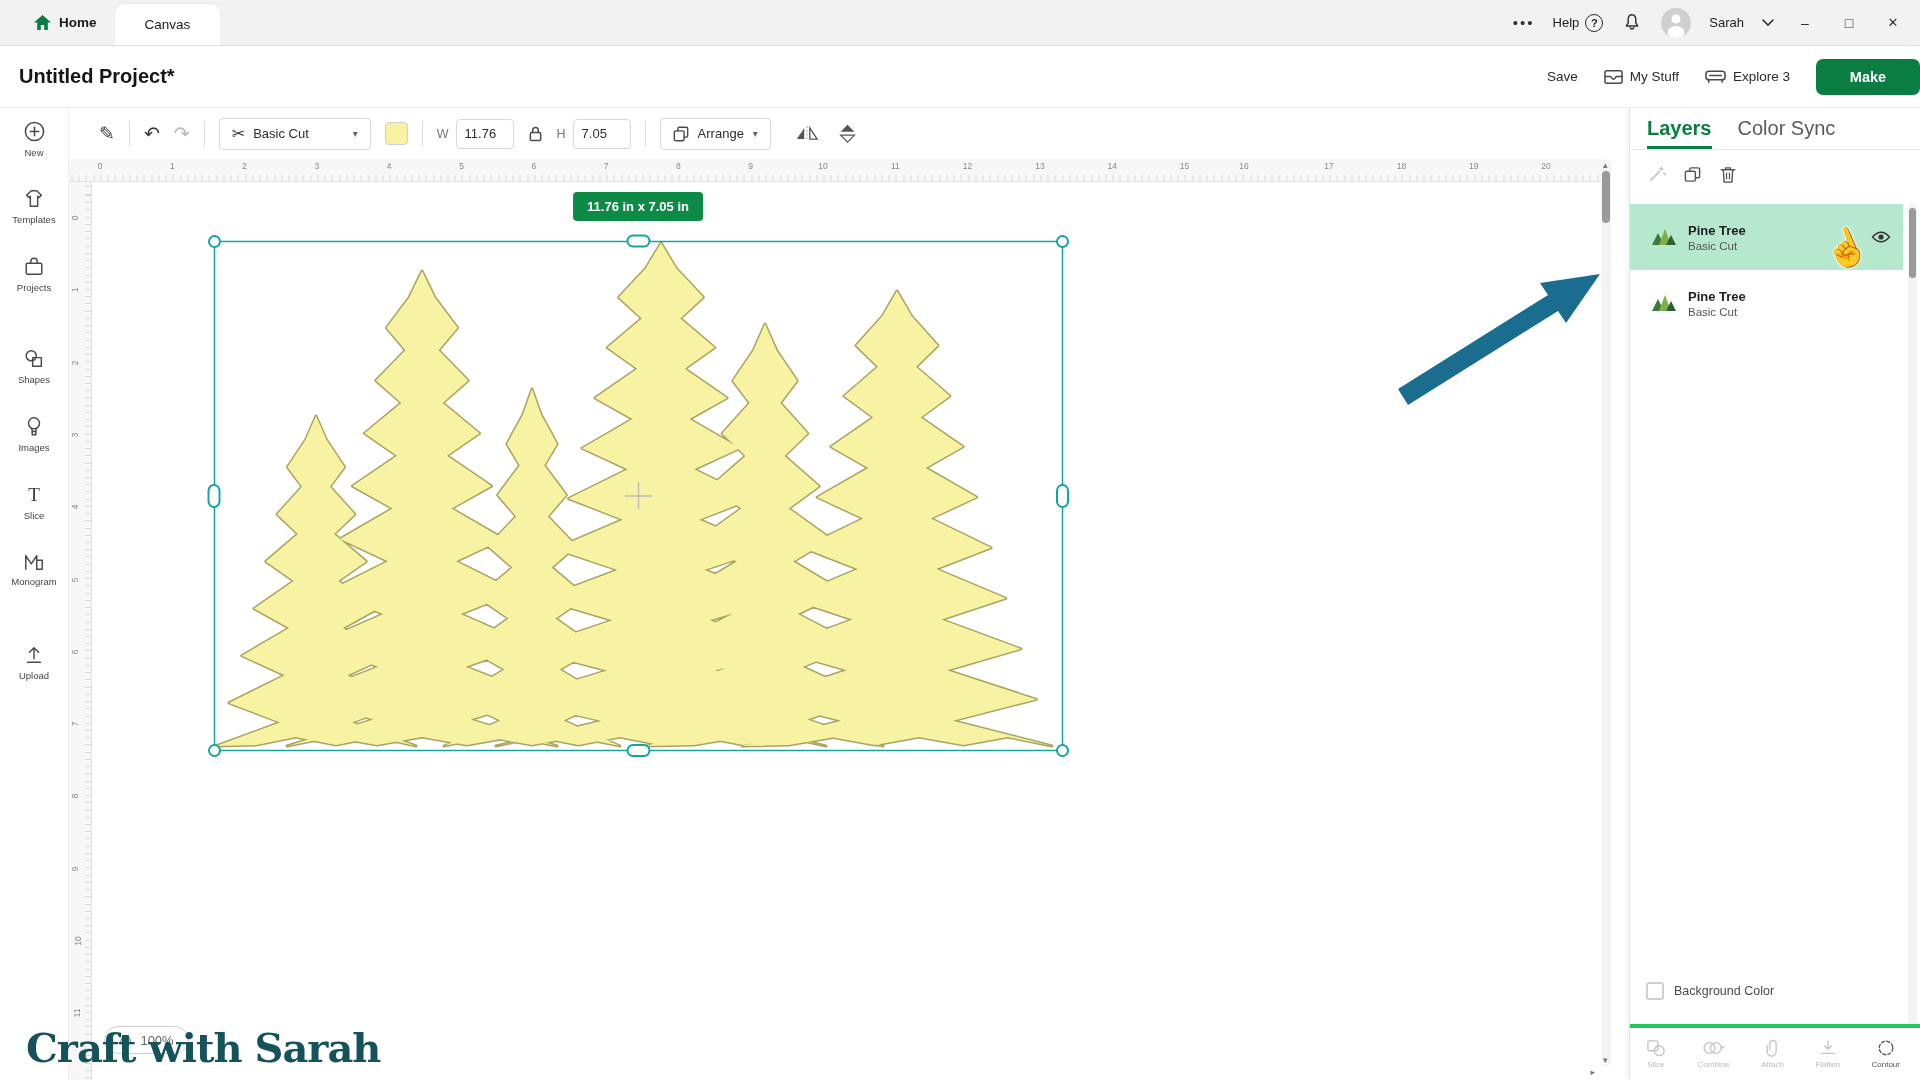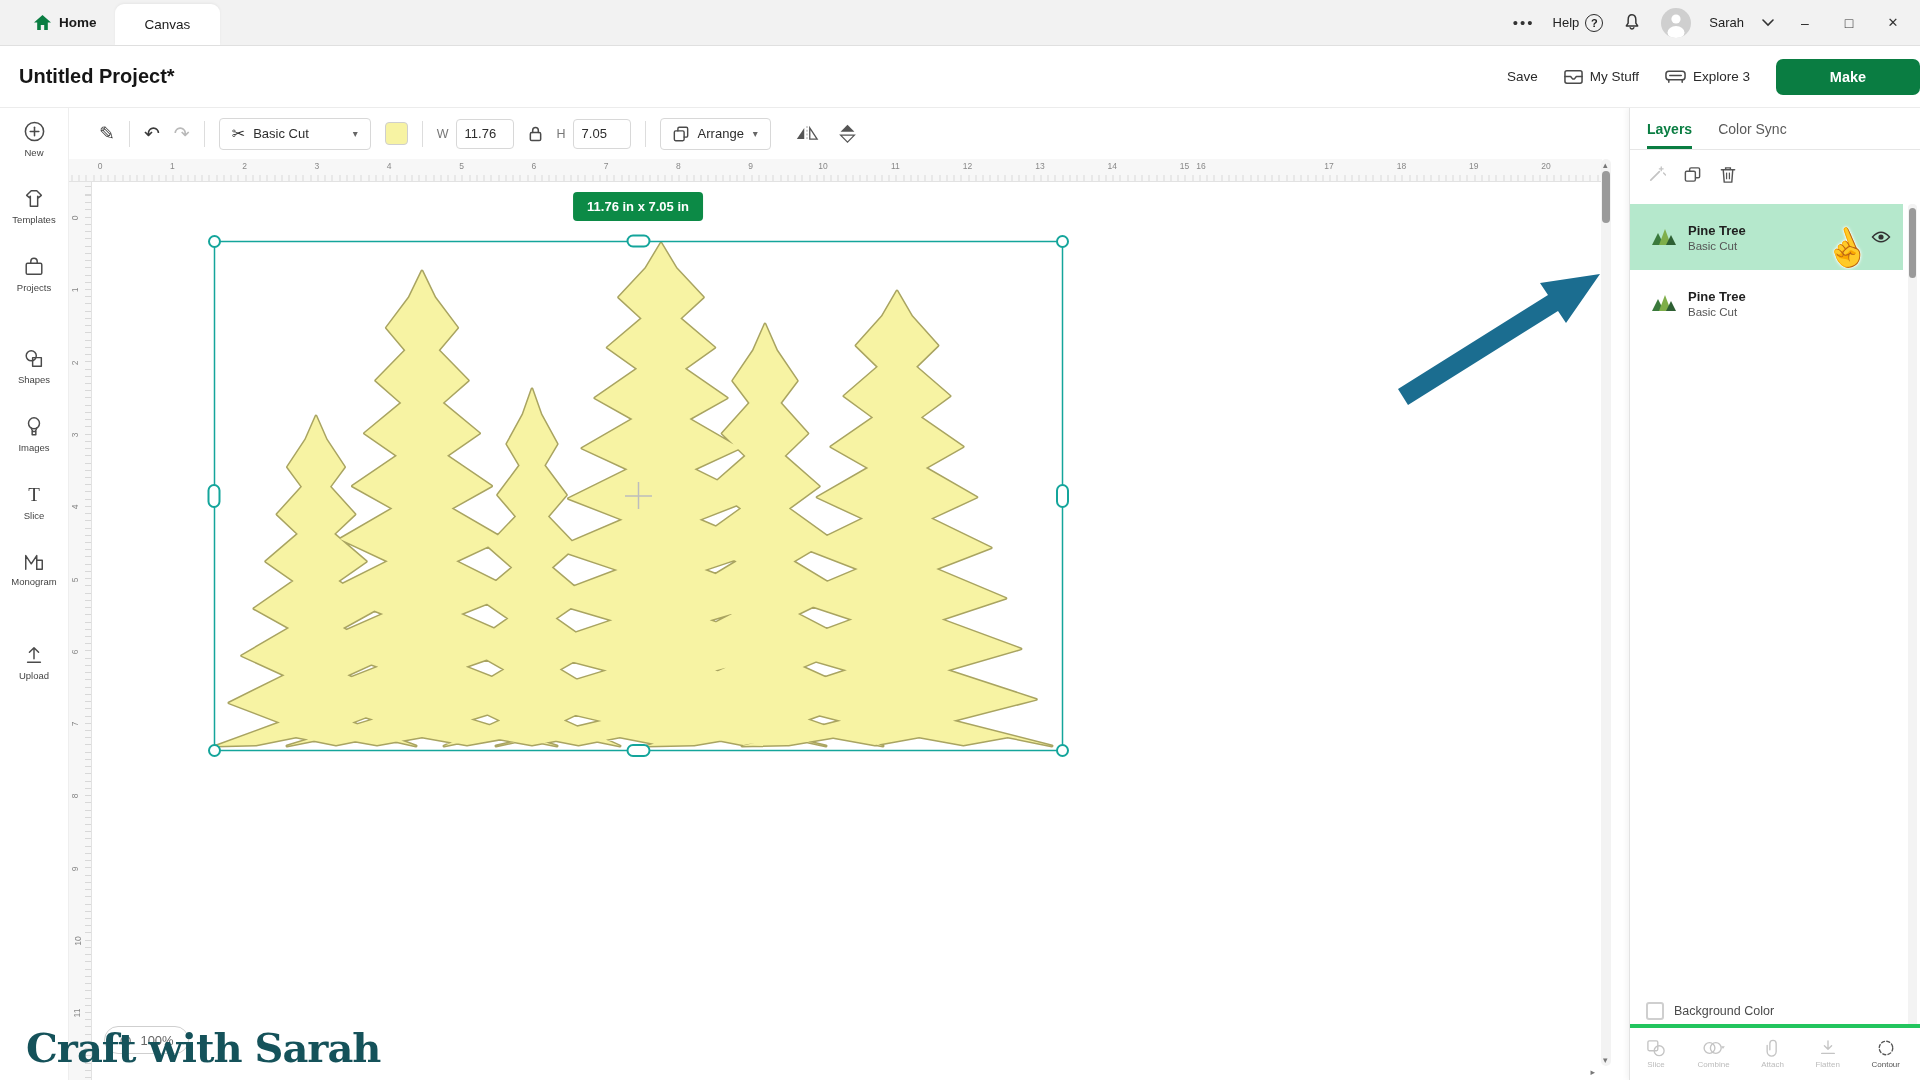--- a/index.html
+++ b/index.html
@@ -28,21 +28,21 @@
   .avatar{width:30px;height:30px;border-radius:50%;background:#cfcfcf;overflow:hidden;position:relative;cursor:pointer;}
   .user-name{font-size:13px;color:#222;}
   .win-btn{font-size:14px;color:#333;width:26px;text-align:center;cursor:pointer;}
   .win-btn.close{font-size:13px;}
 
   
   .header{position:absolute;left:0;top:46px;width:1920px;height:62px;background:#fff;border-bottom:1px solid #ececec;display:flex;align-items:center;justify-content:space-between;z-index:15;}
   .project-title{padding-left:19px;font-size:20px;font-weight:bold;color:#161616;}
   .header-right{display:flex;align-items:center;gap:26px;}
   .hdr-link{display:flex;align-items:center;gap:7px;font-size:13.5px;color:#2b2b2b;cursor:pointer;background:none;border:none;}
-  .make-btn{width:144px;height:36px;border:none;border-radius:7px;background:var(--brand-green);color:#fff;font-size:14.5px;font-weight:bold;cursor:pointer;}
+  .make-btn{width:104px;height:36px;border:none;border-radius:7px;background:var(--brand-green);color:#fff;font-size:14.5px;font-weight:bold;cursor:pointer;}
 
   
   .sidebar{position:absolute;left:0;top:108px;width:69px;bottom:0;background:#fff;border-right:1px solid #eee;display:flex;flex-direction:column;align-items:center;padding-top:12px;z-index:10;}
   .side-item{display:flex;flex-direction:column;align-items:center;gap:4px;width:100%;height:68px;cursor:pointer;color:#4a4a4a;}
   .side-item .lbl{font-size:9.5px;color:#444;}
   .side-item.gap-top{margin-top:24px;}
   .icon-stroke{stroke:#4a4a4a;fill:none;stroke-width:1.6;stroke-linecap:round;stroke-linejoin:round;}
   .text-icon-glyph{font-family:"Liberation Serif",serif;font-size:19px;color:#3d3d3d;line-height:22px;}
 
   
@@ -77,37 +77,37 @@
   .dim-badge{position:absolute;left:569px;top:33px;transform:translateX(-50%);background:#0c8a46;color:#fff;font-size:13px;font-weight:bold;padding:7px 14px;border-radius:4px;white-space:nowrap;z-index:5;}
 
   .canvas-scrollbar{position:absolute;right:18px;top:0;bottom:14px;width:10px;}
   .canvas-scrollbar .track{position:absolute;inset:0;background:#f3f3f3;border-radius:5px;}
   .canvas-scrollbar .thumb{position:absolute;left:1px;top:12px;width:8px;height:52px;background:#9a9a9a;border-radius:4px;}
   .scroll-arrow{position:absolute;font-size:9px;color:#777;}
 
   
   .layers-panel{position:absolute;left:1629px;top:108px;width:291px;bottom:0;background:#fff;border-left:1px solid #e3e3e3;box-shadow:-2px 0 6px rgba(0,0,0,.05);z-index:12;}
   .panel-tabs{display:flex;align-items:center;gap:26px;height:42px;padding-left:17px;border-bottom:1px solid #e6e6e6;}
-  .panel-tab{font-size:14px;color:#5a5a5a;cursor:pointer;height:100%;display:flex;align-items:center;position:relative;}
+  .panel-tab{font-size:20px;color:#5a5a5a;cursor:pointer;height:100%;display:flex;align-items:center;position:relative;}
   .panel-tab.active{color:var(--brand-green);font-weight:bold;}
   .panel-tab.active::after{content:"";position:absolute;left:0;right:0;bottom:0;height:3px;background:var(--brand-green);}
   .panel-iconrow{display:flex;align-items:center;gap:17px;height:48px;padding-left:17px;}
   .p-icon{background:none;border:none;cursor:pointer;display:flex;align-items:center;}
   .layer-list{padding:6px 0 0 0;}
   .layer-row{display:flex;align-items:center;gap:10px;height:66px;padding:0 10px 0 20px;margin-right:17px;cursor:pointer;position:relative;}
   .layer-row.selected{background:var(--selected-layer-bg);}
   .layer-texts{display:flex;flex-direction:column;gap:2px;flex:1;}
   .layer-name{font-size:13px;font-weight:bold;color:#1f1f1f;}
   .layer-type{font-size:11.5px;color:#555;}
   .layer-eye{margin-right:2px;}
 
   .panel-scrollbar{position:absolute;right:3px;top:96px;bottom:0;width:9px;background:#f3f3f3;border-radius:4px;}
   .panel-scrollbar .thumb{position:absolute;left:1px;top:4px;width:7px;height:70px;background:#9a9a9a;border-radius:4px;}
 
-  .bg-color-row{position:absolute;left:16px;bottom:60px;display:flex;align-items:center;gap:10px;cursor:pointer;}
+  .bg-color-row{position:absolute;left:16px;bottom:80px;display:flex;align-items:center;gap:10px;cursor:pointer;}
   .bg-checkbox{width:18px;height:18px;border:2px solid #cfcfcf;border-radius:3px;background:#fff;}
   .bg-color-label{font-size:12.5px;color:#4a4a4a;}
 
   .actions-bar{position:absolute;left:0;right:0;bottom:0;height:56px;border-top:4px solid #22c55e;display:flex;align-items:center;justify-content:space-between;padding:0 20px 0 16px;background:#fff;}
   .action-item{display:flex;flex-direction:column;align-items:center;gap:3px;cursor:pointer;}
   .action-item .albl{font-size:8px;color:#bbb;}
   .action-item.enabled .albl{color:#555;}
   .dis-stroke{stroke:#c4c4c4;fill:none;stroke-width:1.5;stroke-linecap:round;stroke-linejoin:round;}
   .en-stroke{stroke:#555;fill:none;stroke-width:1.5;stroke-linecap:round;stroke-linejoin:round;}
 
@@ -303,21 +303,21 @@
         <span class="num" style="left: 464.8px;">6</span>
         <span class="num" style="left: 537.1px;">7</span>
         <span class="num" style="left: 609.4px;">8</span>
         <span class="num" style="left: 681.7px;">9</span>
         <span class="num" style="left: 754px;">10</span>
         <span class="num" style="left: 826.3px;">11</span>
         <span class="num" style="left: 898.6px;">12</span>
         <span class="num" style="left: 970.9px;">13</span>
         <span class="num" style="left: 1043.2px;">14</span>
         <span class="num" style="left: 1115.5px;">15</span>
-        <span class="num" style="left: 1132px;">16</span>
+        <span class="num" style="left: 1175px;">16</span>
         <span class="num" style="left: 1260.1px;">17</span>
         <span class="num" style="left: 1332.4px;">18</span>
         <span class="num" style="left: 1404.7px;">19</span>
         <span class="num" style="left: 1477px;">20</span>
       </div>
     <div class="v-ruler" id="vruler">
 
     <span class="num" style="top: 36px;">0</span>
         <span class="num" style="top: 108.3px;">1</span>
         <span class="num" style="top: 180.6px;">2</span>

